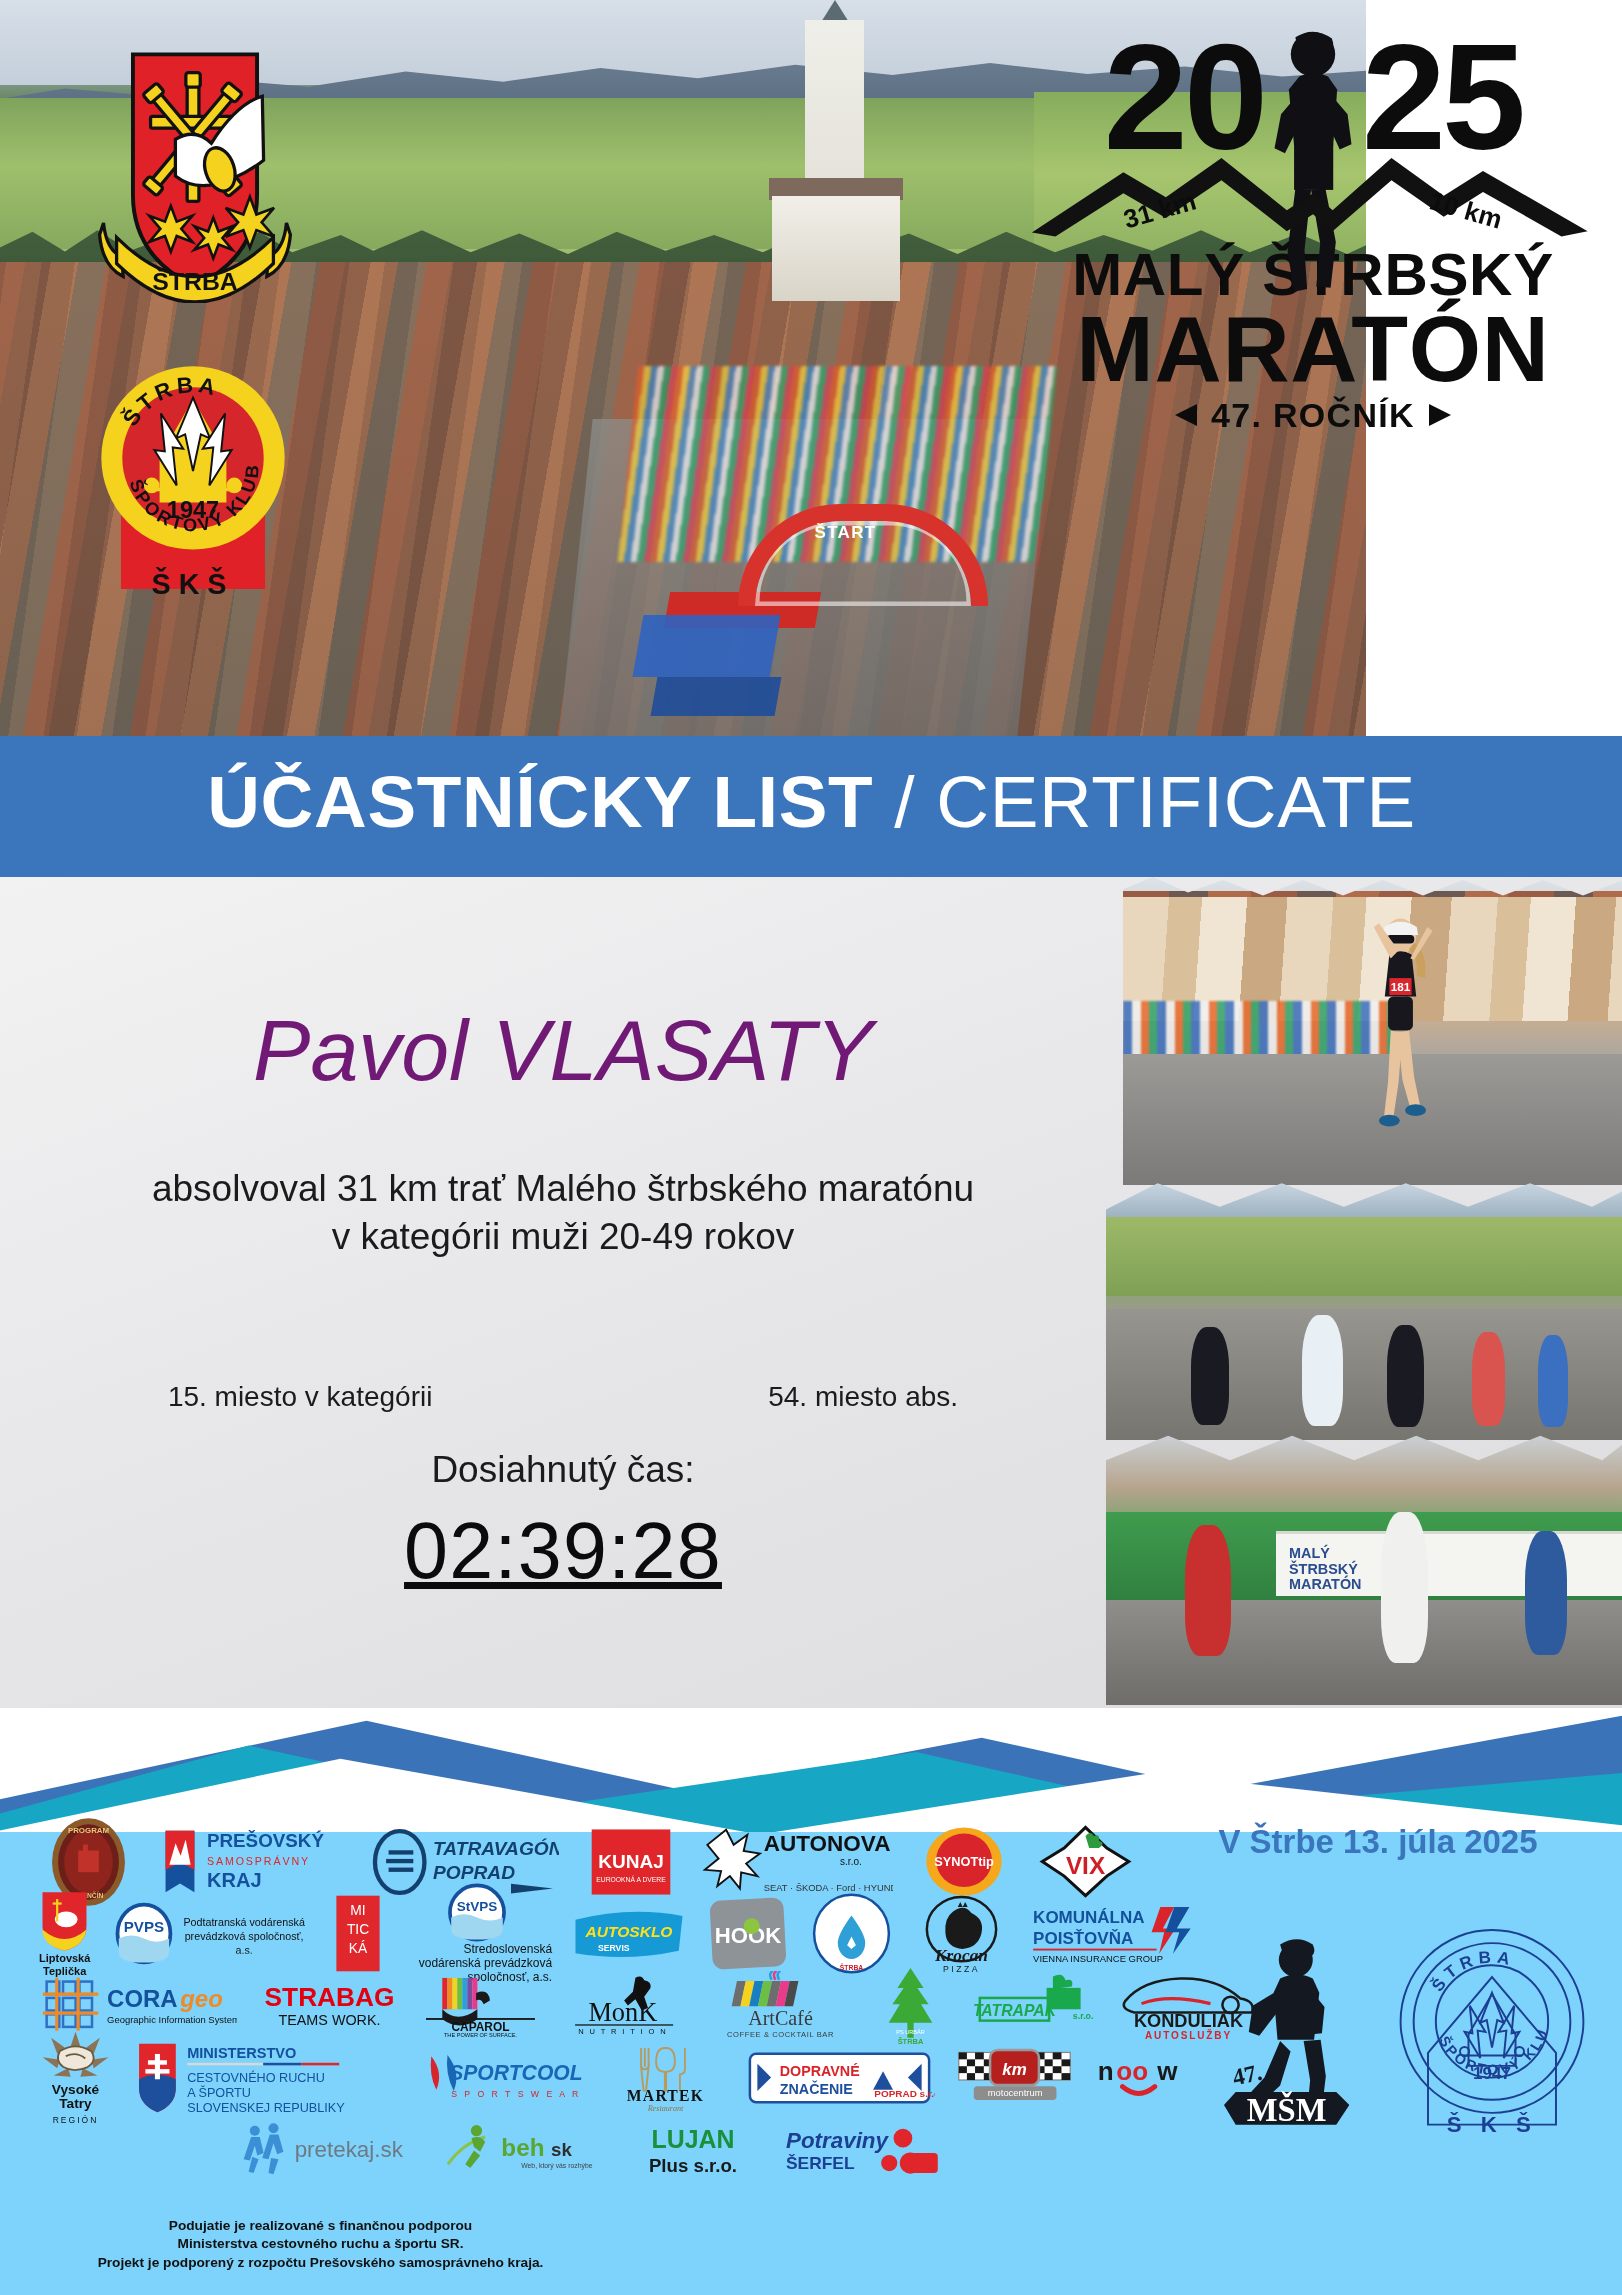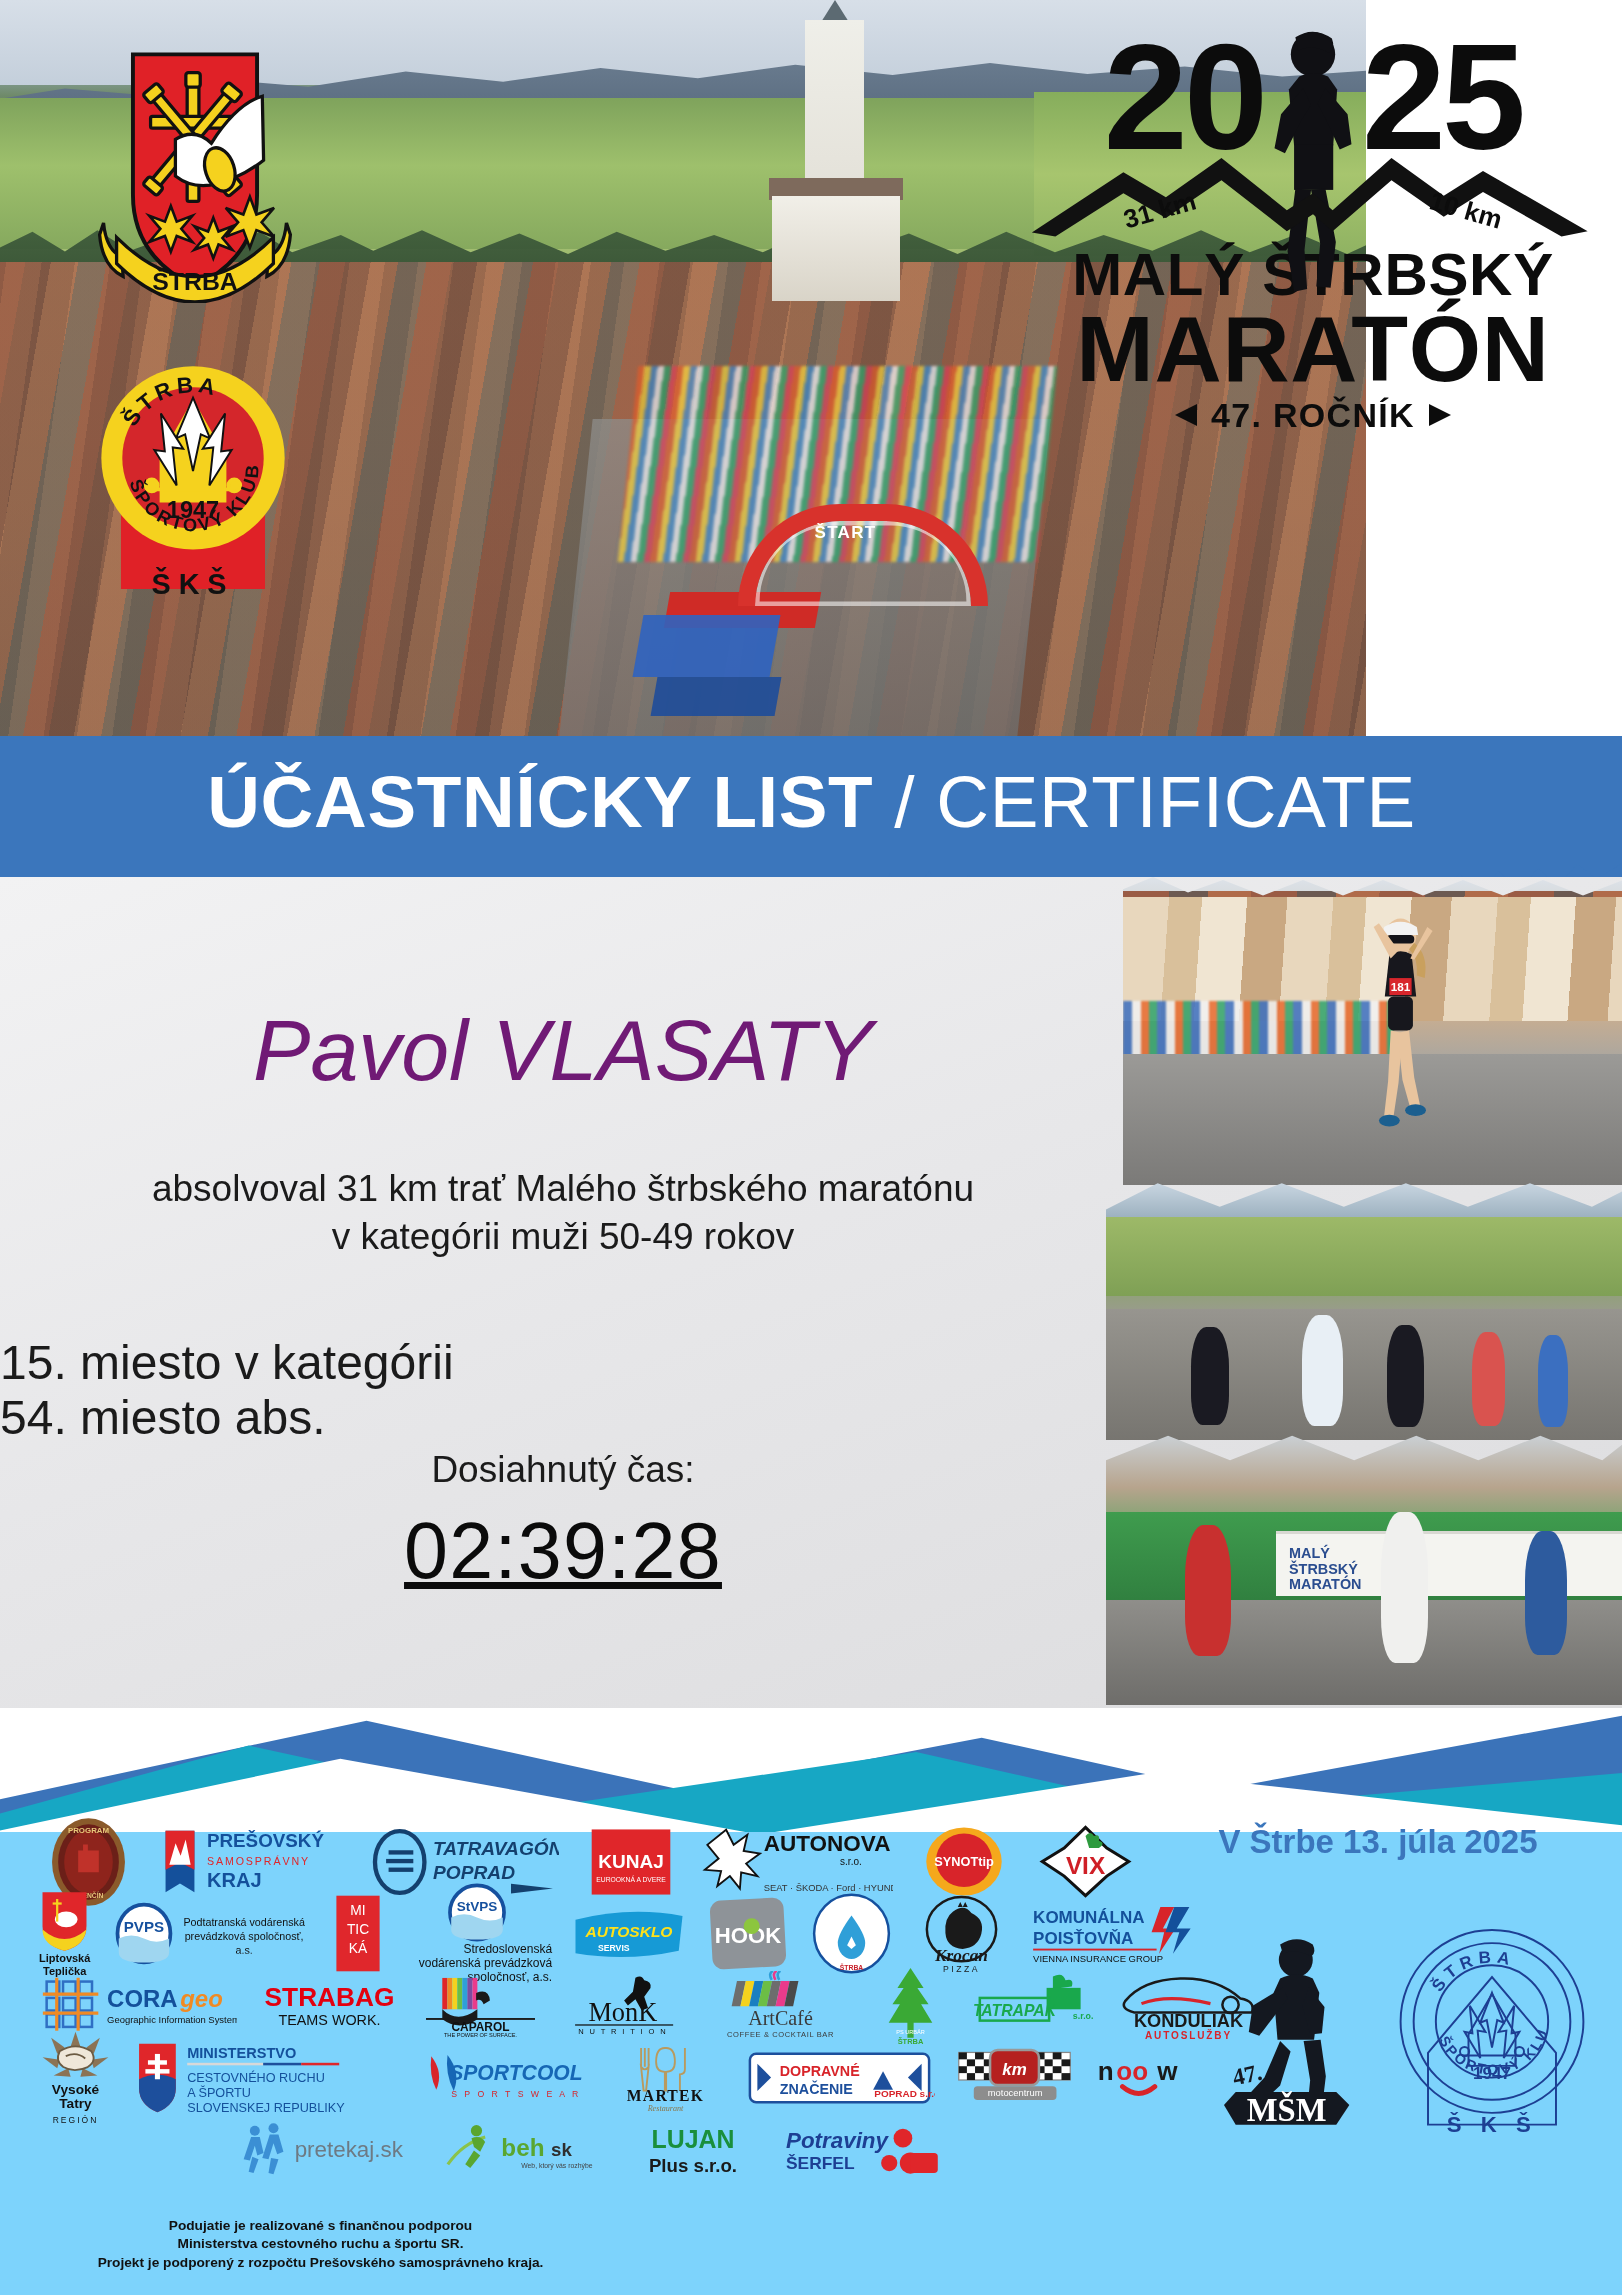--- a/index.html
+++ b/index.html
@@ -90,22 +90,22 @@
   .bannerJag{position:absolute;left:0;top:851px;width:1623px;height:79px;background:#3b76bc;}
 
   
   .body{position:absolute;left:0;top:877px;width:1623px;height:831px;
     background:linear-gradient(160deg,#f2f2f3 0%,#e7e7e9 45%,#dcdcde 100%);}
 
   .athleteName{position:absolute;left:0;top:1001px;width:1126px;text-align:center;
     font-size:86px;color:#701a75;line-height:98px;font-style:italic;}
   .descr{position:absolute;left:0;top:1165px;width:1126px;text-align:center;
     font-size:37px;color:#1b1b1b;line-height:48px;}
-  .places{position:absolute;left:0;top:1335px;width:1126px;
-    display:flex;justify-content:space-around;font-size:48px;color:#1b1b1b;flex-direction:column;}
+  .places{position:absolute;left:0;top:1381px;width:1126px;
+    display:flex;justify-content:space-around;font-size:28px;color:#1b1b1b;}
   .timeLabel{position:absolute;left:0;top:1449px;width:1126px;text-align:center;
     font-size:37px;color:#1b1b1b;}
   .timeValue{position:absolute;left:0;top:1505px;width:1126px;text-align:center;
     font-size:79px;color:#0b0b0b;letter-spacing:1.3px;text-decoration:underline;}
 
   
   .collage{position:absolute;left:1106px;top:877px;width:517px;height:828px;overflow:hidden;}
   .ph{position:absolute;overflow:hidden;}
   .ph1{left:17px;top:0;width:500px;height:308px;
     background:linear-gradient(180deg,#dde3ea 0%,#c9c6bc 22%,#d2b08c 40%,#a9a6a0 60%,#8e8d8a 100%);
@@ -278,21 +278,21 @@
   </svg>
   <div class="bannerText">
     <b>ÚČASTNÍCKY LIST</b><span class="light"> / </span><span class="light">CERTIFICATE</span>
   </div>
 
   <div class="body"></div>
 
   <div class="athleteName">Pavol VLASATY</div>
   <div class="descr">
     <div>absolvoval 31 km trať Malého štrbského maratónu</div>
-    <div>v kategórii muži 50-49 rokov</div>
+    <div>v kategórii muži 20-49 rokov</div>
   </div>
   <div class="places">
     <div>15. miesto v kategórii</div>
     <div>54. miesto abs.</div>
   </div>
   <div class="timeLabel">Dosiahnutý čas:</div>
   <div class="timeValue">02:39:28</div>
 
   <div class="collage">
     <div class="ph ph1">

